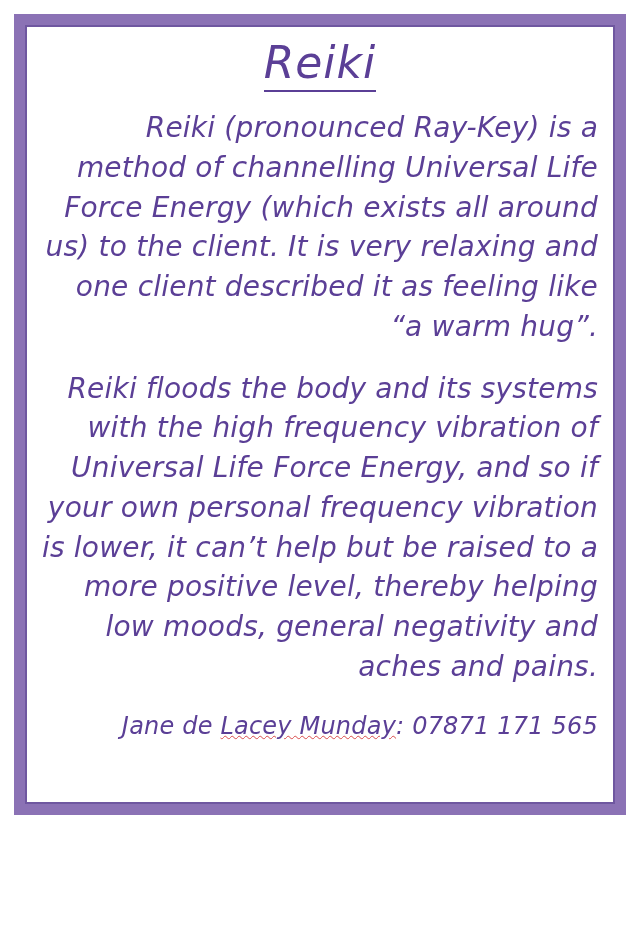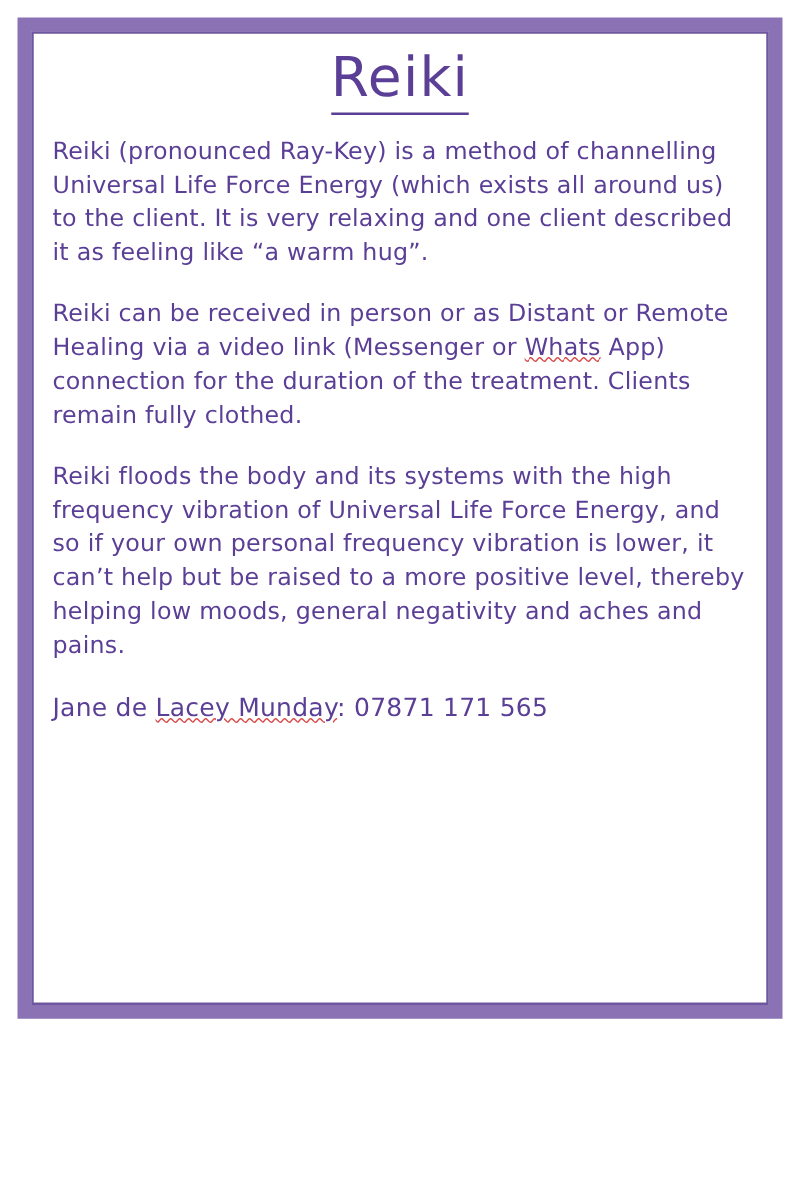--- a/index.html
+++ b/index.html
@@ -13,20 +13,21 @@
     font-family: "DejaVu Sans", sans-serif;
     overflow: hidden;
   }
   .page {
     position: relative;
     width: 640px;
     height: 829px;
     background: #ffffff;
     box-sizing: border-box;
     padding: 14px;
+    font-style: italic;
   }
   .outer-border {
     position: absolute;
     left: 14px;
     top: 14px;
     right: 14px;
     bottom: 14px;
     border: 11px solid #8b72b5;
     background: #ffffff;
     box-sizing: border-box;
@@ -58,59 +59,58 @@
     margin: 6px 0 22px 0;
     letter-spacing: 1px;
     font-family: "DejaVu Sans", sans-serif;
     font-weight: 400;
   }
   .title span.u {
     border-bottom: 2px solid #5b3f96;
     padding-bottom: 2px;
   }
   p.para {
-    font-size: 19px;
+    font-size: 28px;
     line-height: 1.42;
     margin: 0 0 22px 0;
     color: #5b3f96;
     letter-spacing: 0.2px;
-    text-align: left;
+    text-align: right;
   }
   .squiggle {
     text-decoration: underline;
     text-decoration-color: #d94b4b;
     text-decoration-style: wavy;
     text-decoration-thickness: 1px;
   }
   .footer {
-    font-size: 20px;
+    font-size: 24px;
     line-height: 1.42;
     color: #5b3f96;
-    text-align: left;
+    text-align: right;
     margin-top: 4px;
     letter-spacing: 0.2px;
   }
   .footer .name {
     white-space: nowrap;
   }
 </style>
 </head>
 <body>
 
 <div class="page">
   <div class="outer-border"></div>
   <div class="inner-border"></div>
 
   <div class="content">
 
     <div class="title"><span class="u">Reiki</span></div>
 
     <p class="para">Reiki (pronounced Ray-Key) is a method of channelling Universal Life Force Energy (which exists all around us) to the client.  It is very relaxing and one client described it as feeling like “a warm hug”.</p>
 
-    <p class="para"><span>Reiki can be received in person or as Distant or Remote Healing via a video link (Messenger or </span><span class="squiggle">Whats</span><span> App) connection for the duration of the treatment.  Clients remain fully clothed.</span></p>
 
     <p class="para">Reiki floods the body and its systems with the high frequency vibration of Universal Life Force Energy, and so if your own personal frequency vibration is lower, it can’t help but be raised to a more positive level, thereby helping low moods, general negativity and aches and pains.</p>
 
 
     <div class="footer">
       <span class="name"><span>Jane de </span><span class="squiggle">Lacey Munday</span><span>:</span></span>
       <span>07871 171 565</span>
     </div>
 
   </div>

